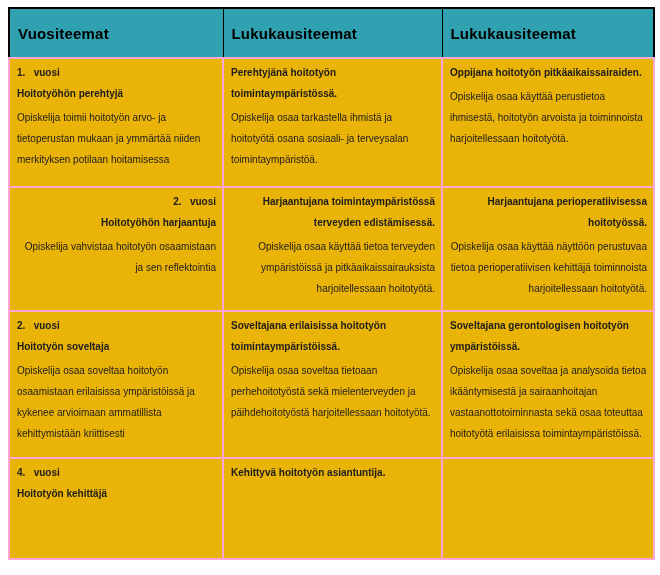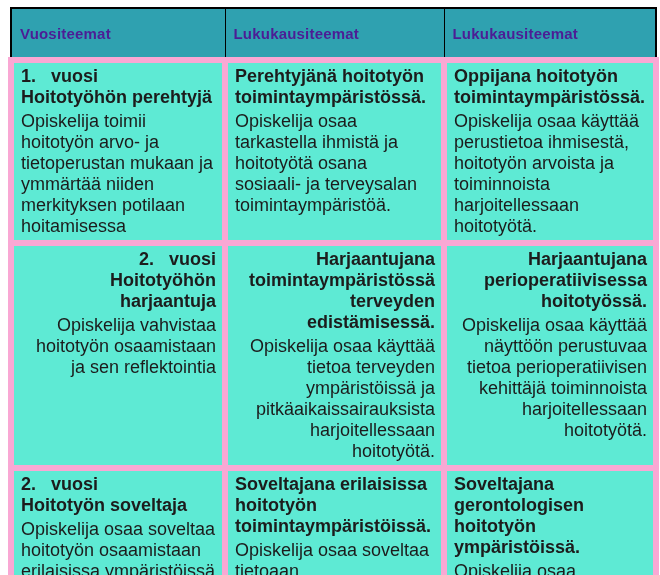--- a/index.html
+++ b/index.html
@@ -21,37 +21,37 @@
     border-collapse: collapse;
     table-layout: fixed;
     width: 645px;
     border: 2px solid #000000;
   }
   col.c1 { width: 214px; }
   col.c2 { width: 219px; }
   col.c3 { width: 212px; }
   th {
     background: #2fa1b0;
-    color: #4c1d95;
+    color: #000000;
     border: 1px solid #000000;
     text-align: left;
     vertical-align: middle;
     font-size: 15px;
     font-weight: bold;
     height: 44px;
     padding: 2px 6px 2px 8px;
     letter-spacing: 0.2px;
   }
   td {
-    border: 6px solid #f9a8d4;
+    border: 2px solid #f9a8d4;
     vertical-align: top;
     padding: 3px 6px 3px 7px;
-    font-size: 18px;
+    font-size: 10px;
     line-height: 21px;
-    background: #5eead4;
+    background: #eab308;
   }
   tr.r1 { height: 129px; }
   tr.r2 { height: 124px; text-align: right; }
   tr.r3 { height: 147px; }
   tr.r4 { height: 101px; }
   .cell-heading {
     margin: 0;
     font-weight: bold;
     white-space: pre-wrap;
   }
@@ -81,21 +81,21 @@
         <td>
           <p class="cell-heading">1.   vuosi
 Hoitotyöhön perehtyjä</p>
           <p class="cell-body">Opiskelija toimii hoitotyön arvo- ja tietoperustan mukaan ja ymmärtää niiden merkityksen potilaan hoitamisessa</p>
         </td>
         <td>
           <p class="cell-heading">Perehtyjänä hoitotyön toimintaympäristössä.</p>
           <p class="cell-body">Opiskelija osaa tarkastella ihmistä ja hoitotyötä osana sosiaali- ja terveysalan toimintaympäristöä.</p>
         </td>
         <td>
-          <p class="cell-heading">Oppijana hoitotyön toimintaympäristössä.</p>
+          <p class="cell-heading">Oppijana hoitotyön pitkäaikaissairaiden.</p>
           <p class="cell-body">Opiskelija osaa käyttää perustietoa ihmisestä, hoitotyön arvoista ja toiminnoista harjoitellessaan hoitotyötä.</p>
         </td>
       </tr>
       <tr class="r2">
         <td>
           <p class="cell-heading">2.   vuosi
 Hoitotyöhön harjaantuja</p>
           <p class="cell-body">Opiskelija vahvistaa hoitotyön osaamistaan ja sen reflektointia</p>
         </td>
         <td>

